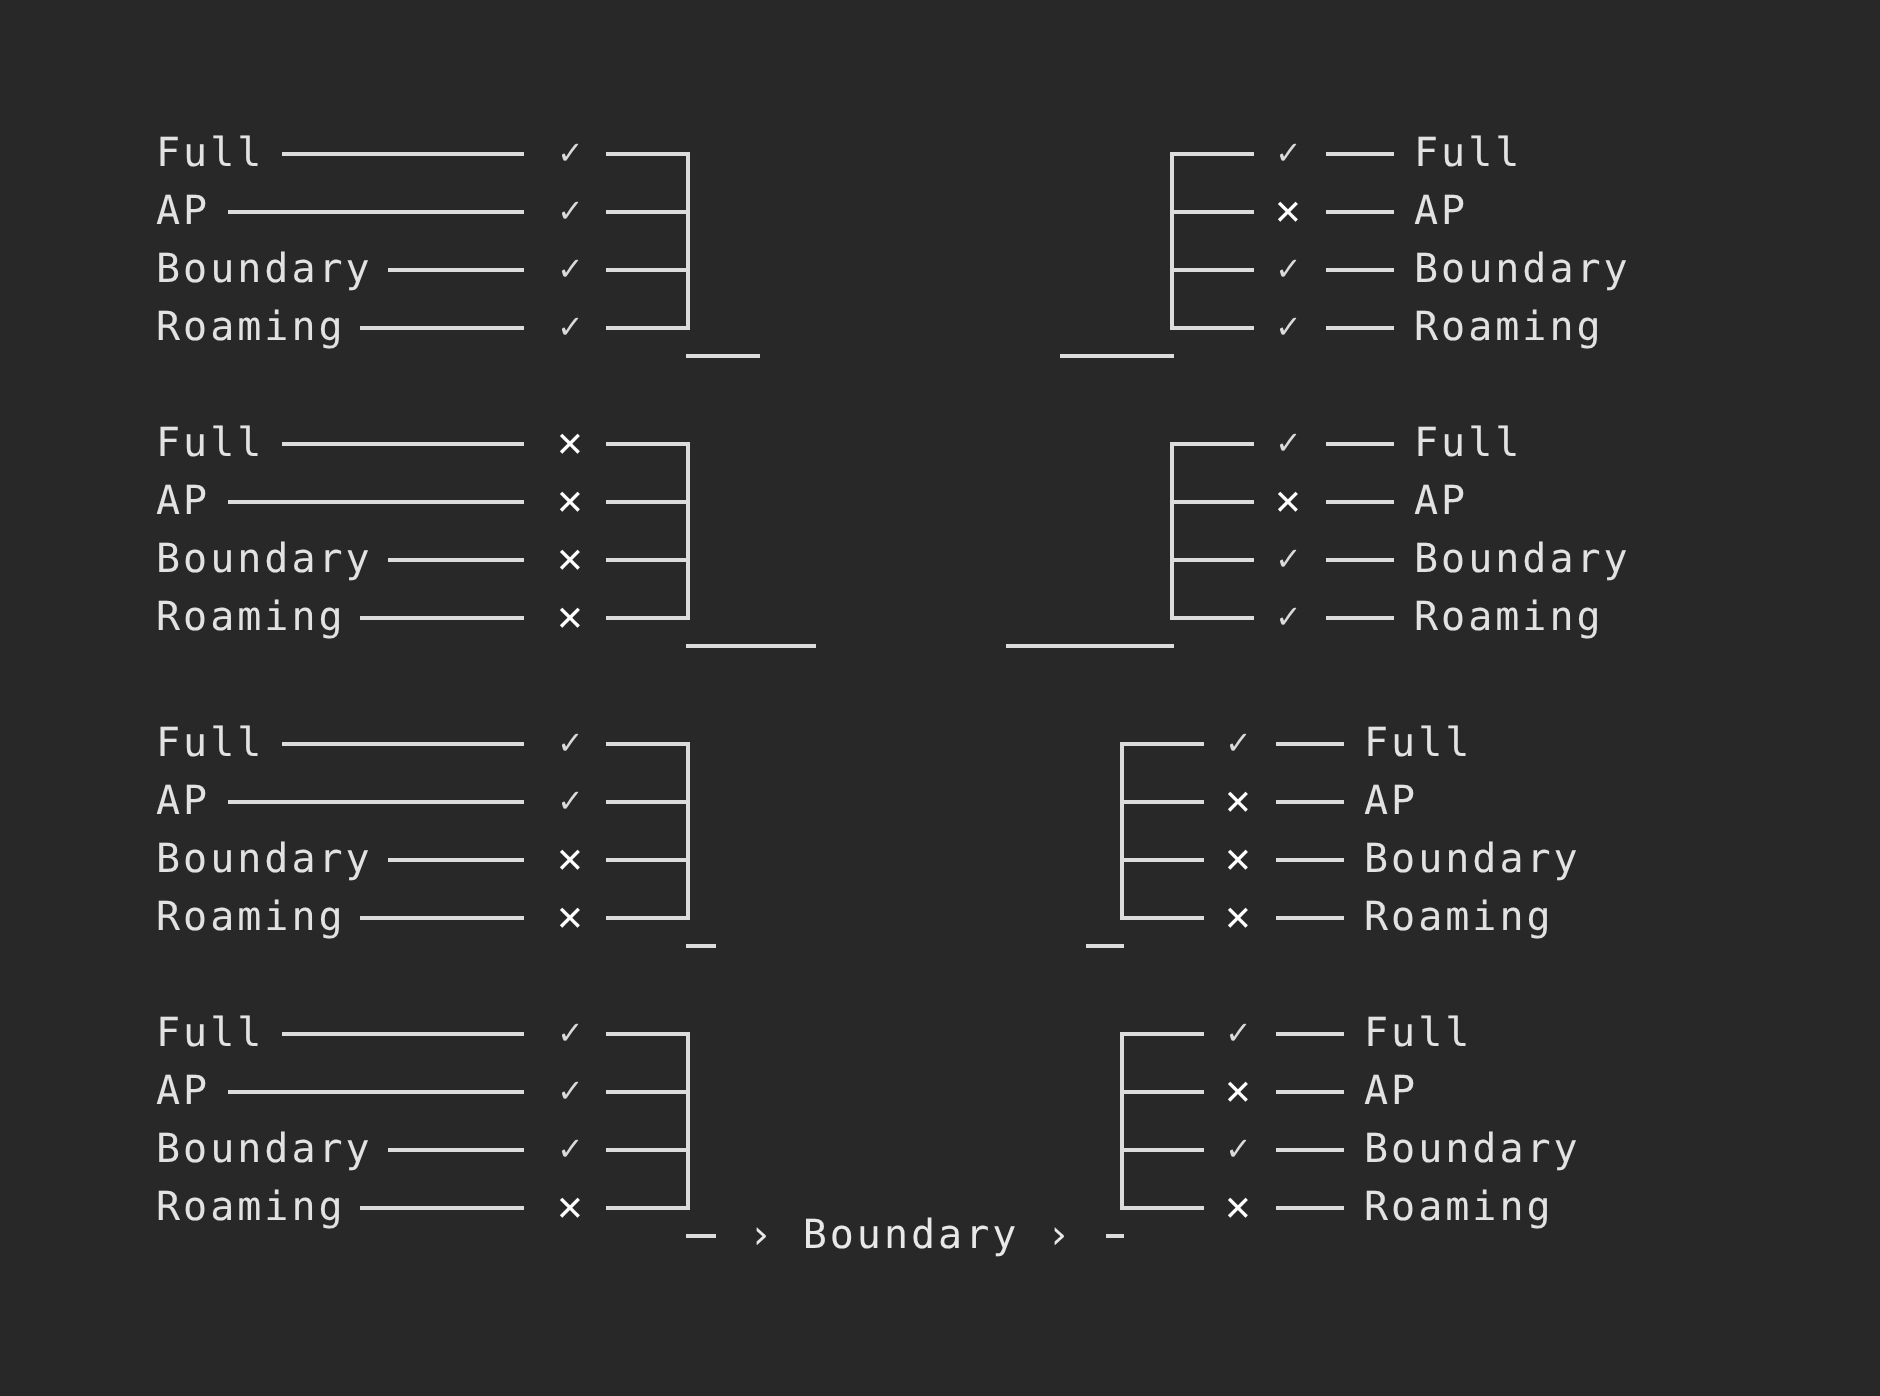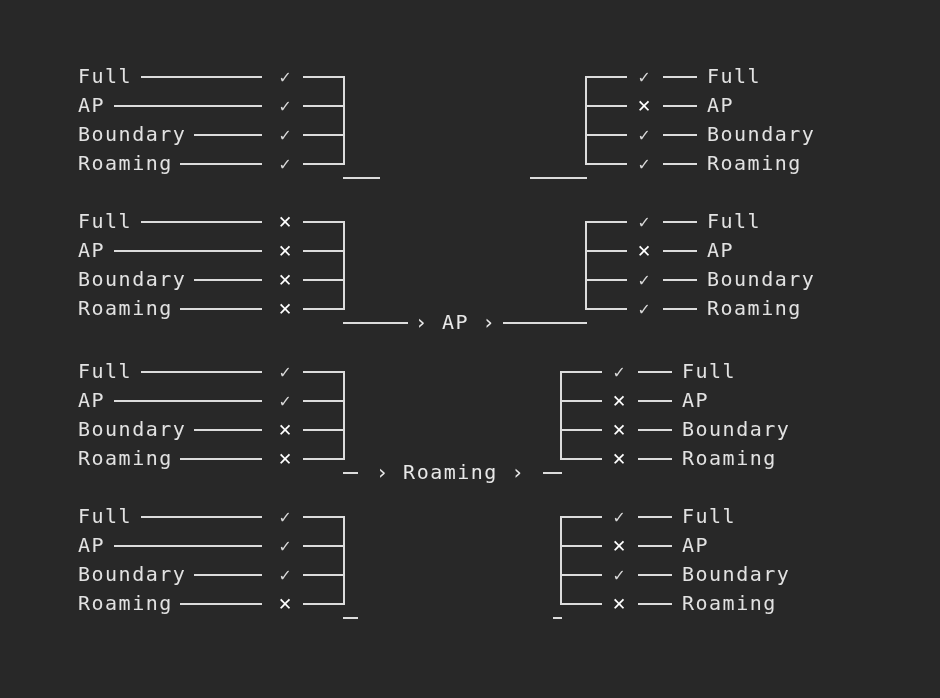--- a/index.html
+++ b/index.html
@@ -258,21 +258,20 @@
         <div class="lbl-left">Roaming</div>
         <div class="dash-left" style="left: 180.4px; width: 81.6px;"></div>
         <div class="mark-l"><span class="mk cross">✕</span></div>
         <div class="stub-l" style="width: 42px;"></div>
         <div class="stub-r" style="left: 585px;"></div>
         <div class="mark-r" style="left: 629px;"><span class="mk check">✓</span></div>
         <div class="dash-right" style="left: 663px;"></div>
         <div class="lbl-right" style="left: 707px;">Roaming</div>
       </div>
       <div class="center-line-in" style="left: 343px; width: 65px;"></div>
-      <div class="center-label" style="left: 408px; width: 95px;">› AP ›</div>
       <div class="center-line-out" style="left: 503px; width: 84px;"></div>
     </div>
     <div class="group" style="top: 357px;">
       <div class="spine-l"></div>
       <div class="spine-r" style="left: 560px;"></div>
       <div class="row r0">
         <div class="lbl-left">Full</div>
         <div class="dash-left" style="left: 140.8px; width: 121.2px;"></div>
         <div class="mark-l"><span class="mk check">✓</span></div>
         <div class="stub-l" style="width: 42px;"></div>
@@ -305,21 +304,20 @@
         <div class="lbl-left">Roaming</div>
         <div class="dash-left" style="left: 180.4px; width: 81.6px;"></div>
         <div class="mark-l"><span class="mk cross">✕</span></div>
         <div class="stub-l" style="width: 42px;"></div>
         <div class="stub-r" style="left: 560px;"></div>
         <div class="mark-r" style="left: 604px;"><span class="mk cross">✕</span></div>
         <div class="dash-right" style="left: 638px;"></div>
         <div class="lbl-right" style="left: 682px;">Roaming</div>
       </div>
       <div class="center-line-in" style="left: 343px; width: 15px;"></div>
-      <div class="center-label" style="left: 358px; width: 185px;">› Roaming ›</div>
       <div class="center-line-out" style="left: 543px; width: 19px;"></div>
     </div>
     <div class="group" style="top: 502px;">
       <div class="spine-l"></div>
       <div class="spine-r" style="left: 560px;"></div>
       <div class="row r0">
         <div class="lbl-left">Full</div>
         <div class="dash-left" style="left: 140.8px; width: 121.2px;"></div>
         <div class="mark-l"><span class="mk check">✓</span></div>
         <div class="stub-l" style="width: 42px;"></div>
@@ -352,15 +350,16 @@
         <div class="lbl-left">Roaming</div>
         <div class="dash-left" style="left: 180.4px; width: 81.6px;"></div>
         <div class="mark-l"><span class="mk cross">✕</span></div>
         <div class="stub-l" style="width: 42px;"></div>
         <div class="stub-r" style="left: 560px;"></div>
         <div class="mark-r" style="left: 604px;"><span class="mk cross">✕</span></div>
         <div class="dash-right" style="left: 638px;"></div>
         <div class="lbl-right" style="left: 682px;">Roaming</div>
       </div>
       <div class="center-line-in" style="left: 343px; width: 15px;"></div>
+      <div class="center-label" style="left: 358px; width: 195px;">› Boundary ›</div>
       <div class="center-line-out" style="left: 553px; width: 9px;"></div>
     </div>
   </div>
 
 </body></html>

